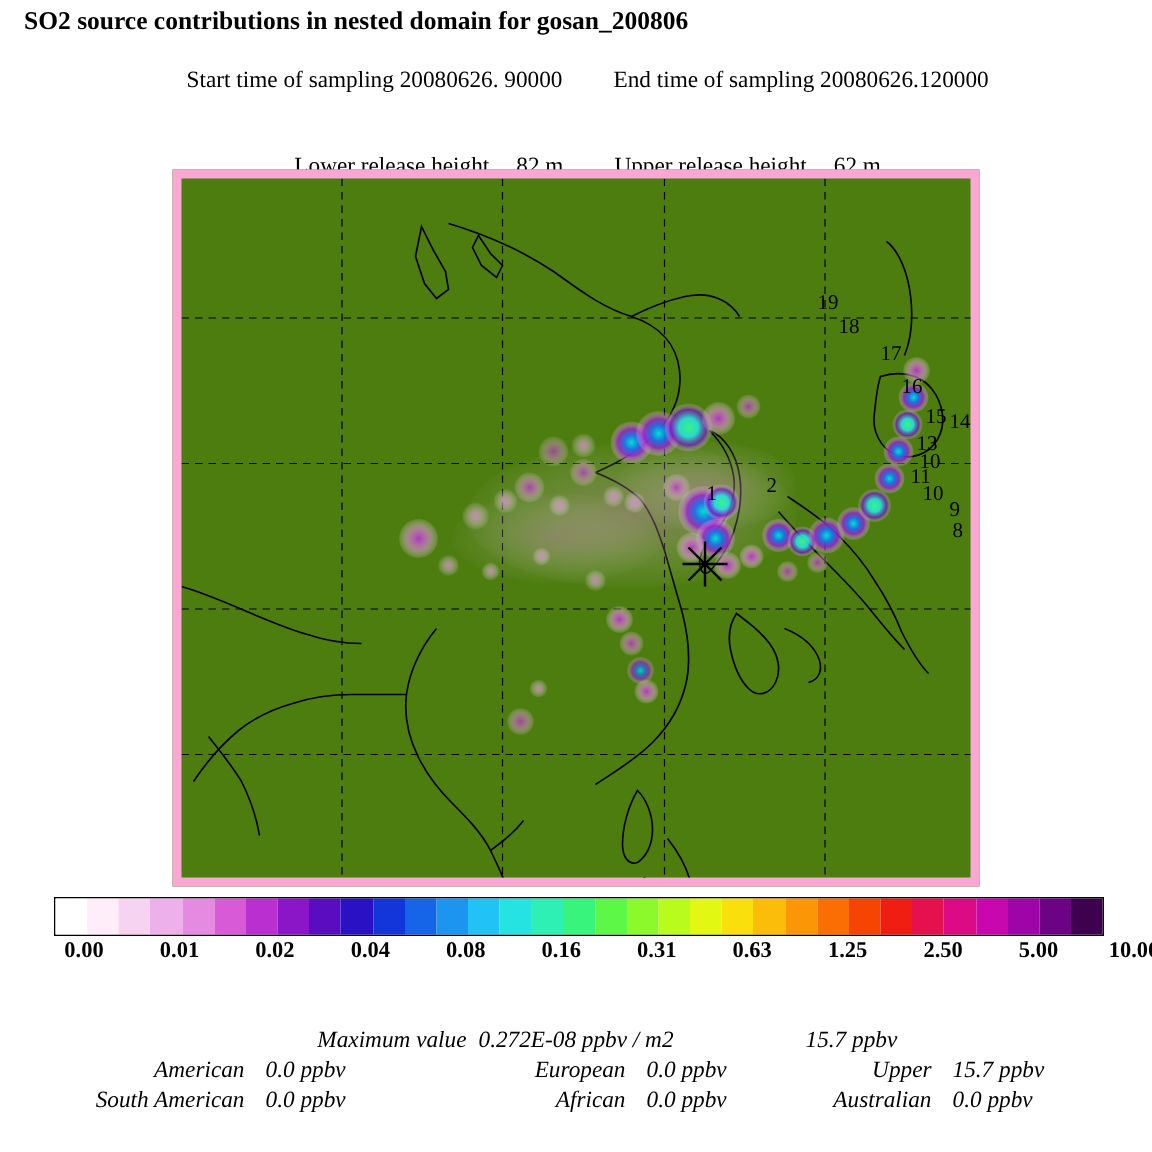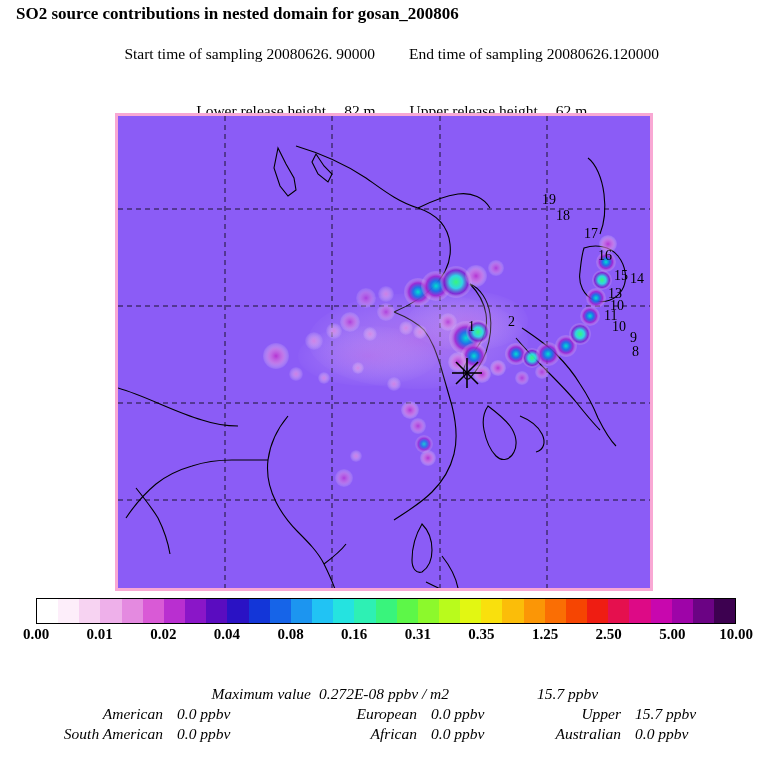--- a/index.html
+++ b/index.html
@@ -42,23 +42,23 @@
     display: inline-block;
     width: 18px;
   }
   
   .map-wrap {
     position: absolute;
     left: 115px;
     top: 113px;
     width: 538px;
     height: 478px;
-    border: 3px solid #f9a8d4;
+    border: 6px solid #f9a8d4;
     box-sizing: border-box;
-    background: #8b5cf6;
+    background: #4d7c0f;
     overflow: hidden;
     text-decoration: underline;
   }
   .map-svg {
     display: block;
   }
   .marker-label {
     position: absolute;
     font-size: 14px;
     font-family: "Liberation Serif", serif;
@@ -91,20 +91,21 @@
     top: 626px;
     width: 768px;
     height: 18px;
   }
   .cbar-ticks div {
     position: absolute;
     font-size: 15px;
     font-weight: bold;
     transform: translateX(-50%);
     white-space: nowrap;
+    margin-left: 20px;
   }
   .cbar-unit {
     position: absolute;
     top: 650px;
     width: 768px;
     text-align: center;
     font-size: 16px;
   }
   
   .stats {
@@ -359,21 +360,21 @@
       </div>
   </div>
   <div class="cbar-ticks" id="cbar-ticks">
       <div style="left: 36px;">0.00</div>
       <div style="left: 99.6364px;">0.01</div>
       <div style="left: 163.273px;">0.02</div>
       <div style="left: 226.909px;">0.04</div>
       <div style="left: 290.545px;">0.08</div>
       <div style="left: 354.182px;">0.16</div>
       <div style="left: 417.818px;">0.31</div>
-      <div style="left: 481.455px;">0.35</div>
+      <div style="left: 481.455px;">0.63</div>
       <div style="left: 545.091px;">1.25</div>
       <div style="left: 608.727px;">2.50</div>
       <div style="left: 672.364px;">5.00</div>
       <div style="left: 736px;">10.00</div>
     </div>
 
   <div class="stats">
     <div class="stats-row r1">
       <span class="cell c1">Maximum value</span>
       <span class="cell c2">0.272E-08 ppbv / m2</span>

